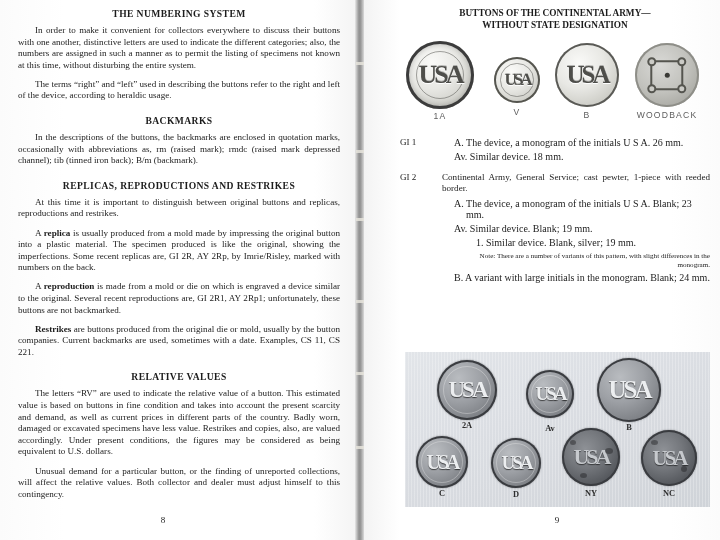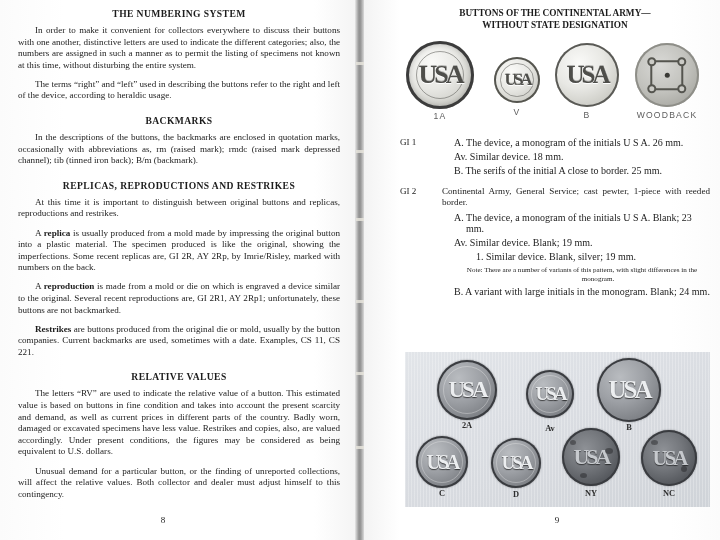--- a/index.html
+++ b/index.html
@@ -72,21 +72,21 @@
   
   .entry{margin:0 0 9px 0;position:relative;}
   .entry .num{position:absolute;left:0;top:0;width:34px;font-size:9.1px;}
   .entry .ebody{margin-left:42px;font-size:9.1px;line-height:11.7px;
       text-align:justify;}
   .entry .lead{margin:0;}
   .sub{margin:2.5px 0 0 12px;font-size:10px;line-height:11.6px;
       text-indent:-12px;padding-left:12px;text-align:left;}
   .sub.deep{margin-left:34px;text-indent:-12px;}
   .note{margin:3px 0 2px 12px;font-size:7.1px;line-height:8.6px;
-      text-indent:-0px;text-align:center;}
+      text-indent:-0px;text-align:right;}
   .note .nlab{font-weight:normal;}
   .note .cont{display:block;margin-left:32px;}
 
   
   .photo-plate{position:absolute;left:405px;top:352px;width:305px;height:155px;
       background:linear-gradient(160deg,#e2e5e9 0%,#dcdfe4 35%,#d6d9de 70%,#cfd3d8 100%);}
   .photo-plate .grain{position:absolute;inset:0;opacity:.5;
       background:repeating-linear-gradient(90deg,rgba(255,255,255,.5) 0 1px,transparent 1px 3px);}
   .pfig{position:absolute;text-align:center;}
   .pfig .pcap{font-size:8.4px;font-weight:bold;color:#2e2e2e;margin-top:1px;
@@ -195,21 +195,20 @@
         </div>
         <div class="cap" style="margin-top:3px">WOODBACK</div>
       </div>
     </div>
 
     <div class="entry">
       <div class="num">GI 1</div>
       <div class="ebody">
         <div class="sub">A. The device, a monogram of the initials U S A. 26 mm.</div>
         <div class="sub">Av. Similar device. 18 mm.</div>
-        <div class="sub">B. The serifs of the initial A close to border. 25 mm.</div>
       </div>
     </div>
 
     <div class="entry">
       <div class="num">GI 2</div>
       <div class="ebody">
         <p class="lead">Continental Army, General Service; cast pewter, 1-piece with reeded border.</p>
         <div class="sub">A. The device, a monogram of the initials U S A. Blank; 23 mm.</div>
         <div class="sub">Av. Similar device. Blank; 19 mm.</div>
         <div class="sub deep">1. Similar device. Blank, silver; 19 mm.</div>

